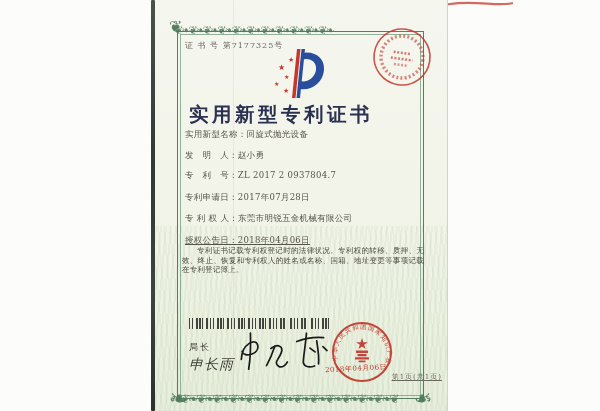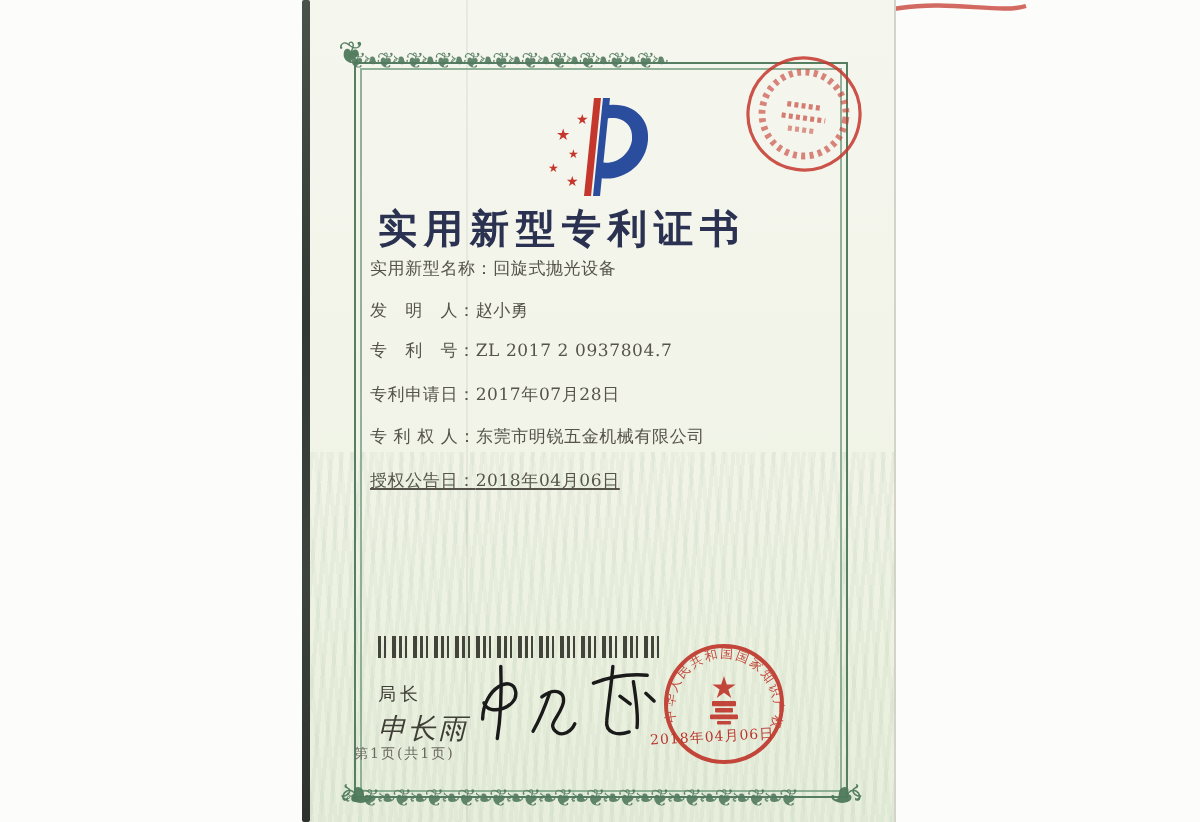--- a/index.html
+++ b/index.html
@@ -48,22 +48,22 @@
   .barcode{position:absolute;left:34px;top:318px;width:142px;height:11px;opacity:.85;
     background:repeating-linear-gradient(90deg,#26261f 0 1.5px,transparent 1.5px 3px,#26261f 3px 3.8px,
     transparent 3.8px 7px,#26261f 7px 9px,transparent 9px 10.5px);}
   .signoff-title{position:absolute;left:34px;top:341px;font-size:9px;color:#3f3e36;letter-spacing:2px;}
   .signoff-name{position:absolute;left:34px;top:356px;font-size:14px;color:#3f3e36;letter-spacing:1px;font-style:italic;}
   .signature{position:absolute;left:72px;top:326px;width:115px;height:48px;transform:rotate(-2deg);}
 
   .seal{position:absolute;left:176px;top:321px;width:62px;height:62px;z-index:5;opacity:.92;}
   .seal-date{position:absolute;left:170px;top:363px;width:86px;font-size:7px;color:#b8352c;
     letter-spacing:.5px;transform:rotate(-3deg);z-index:6;}
-  .page-footer{position:absolute;left:22px;top:372px;width:265px;text-align:left;
-    font-size:7px;color:#6b695e;letter-spacing:1px;}
+  .page-footer{position:absolute;left:22px;top:372px;width:265px;text-align:right;
+    font-size:7px;color:#6b695e;letter-spacing:1px;text-decoration:underline;}
 </style>
 </head>
 <body>
 
 <div class="stage">
 
   <svg class="red-backdrop" viewBox="0 0 150 12">
     <path d="M2,6 C30,1 55,9 85,4 C110,0 135,7 148,3" stroke="#c8453c" stroke-width="2.2" fill="none" opacity=".8"></path>
   </svg>
 
@@ -75,20 +75,21 @@
 
     <div class="frame">
       <div class="frame-inner"></div>
       <div class="garland top">❦❧❦❧❦❧❦❧❦❧❦❧❦❧❦❧❦❧❦❧❦❧</div>
       <div class="garland bottom">❧❦❧❦❧❦❧❦❧❦❧❦❧❦❧❦❧❦❧❦❧❦❧❦❧❦❧❦</div>
       <div class="corner tl">❦</div>
       <div class="corner bl">❧</div>
       <div class="corner br">❧</div>
     </div>
 
+    <div class="cert-no">证 书 号 第7177325号</div>
 
     <svg class="logo" viewBox="0 0 60 56">
       <path d="M31,7 C46,4 55,13 54,24 C53,37 41,45 30,43 L30,35 C38,37 45,31 46,24 C47,15 39,11 31,14 Z" fill="#2b4d9e"></path>
       <polygon points="27,3 30.5,3 25.5,52 22,52" fill="#c5372d"></polygon>
       <polygon points="31.5,3 35,3 30,52 26.5,52" fill="#2b4d9e"></polygon>
       <text x="18" y="16" font-size="7" fill="#c5372d">★</text>
       <text x="8" y="24" font-size="8" fill="#c5372d">★</text>
       <text x="14" y="33" font-size="6" fill="#c5372d">★</text>
       <text x="4" y="40" font-size="6" fill="#c5372d">★</text>
       <text x="13" y="47" font-size="7" fill="#c5372d">★</text>
@@ -107,20 +108,21 @@
     <div class="fields">
       <div class="field f0"><span>实用新型名称：</span><span>回旋式抛光设备</span></div>
       <div class="field f1"><span>发　明　人：</span><span>赵小勇</span></div>
       <div class="field f2"><span>专　利　号：</span><span>ZL 2017 2 0937804.7</span></div>
       <div class="field f3"><span>专利申请日：</span><span>2017年07月28日</span></div>
       <div class="field f4"><span>专 利 权 人：</span><span>东莞市明锐五金机械有限公司</span></div>
       <div class="field f5"><span>授权公告日：</span><span>2018年04月06日</span></div>
     </div>
 
     <div class="paras">
+      <p>专利证书记载专利权登记时的法律状况。专利权的转移、质押、无效、终止、恢复和专利权人的姓名或名称、国籍、地址变更等事项记载在专利登记簿上。</p>
     </div>
 
     <div class="barcode"></div>
 
     <div class="signoff-title">局长</div>
     <div class="signoff-name">申长雨</div>
 
     <svg class="signature" viewBox="0 0 115 48">
       <g stroke="#1a1a1a" stroke-width="1.7" fill="none" stroke-linecap="round" stroke-linejoin="round">
         <path d="M14,32 C15,16 30,10 31,19 C32,27 17,31 15,24"></path>

